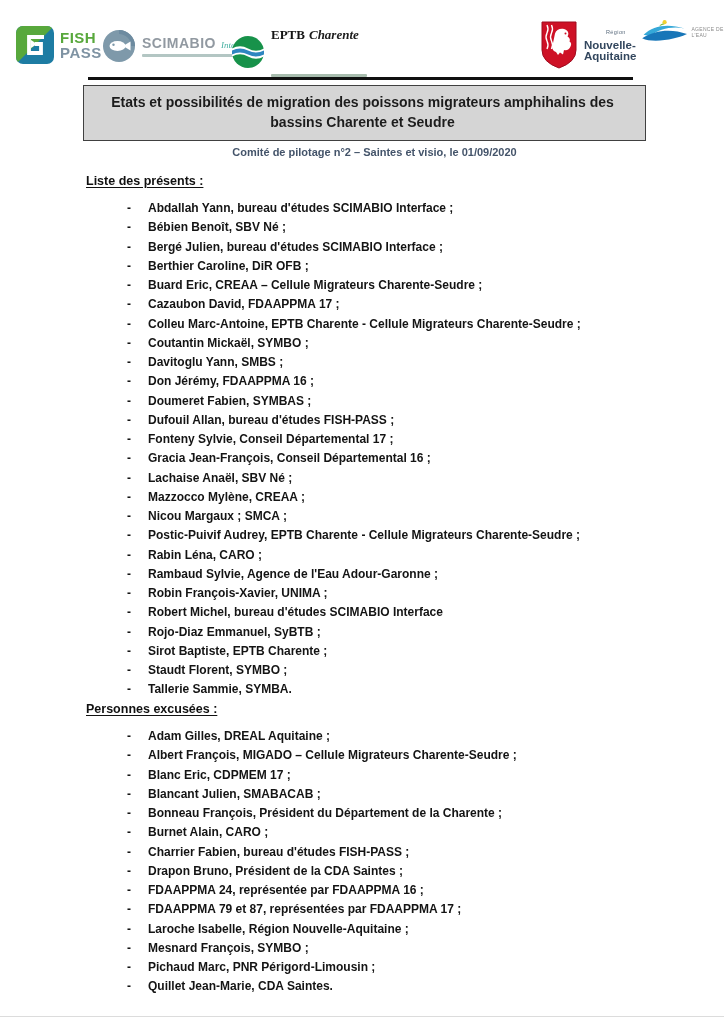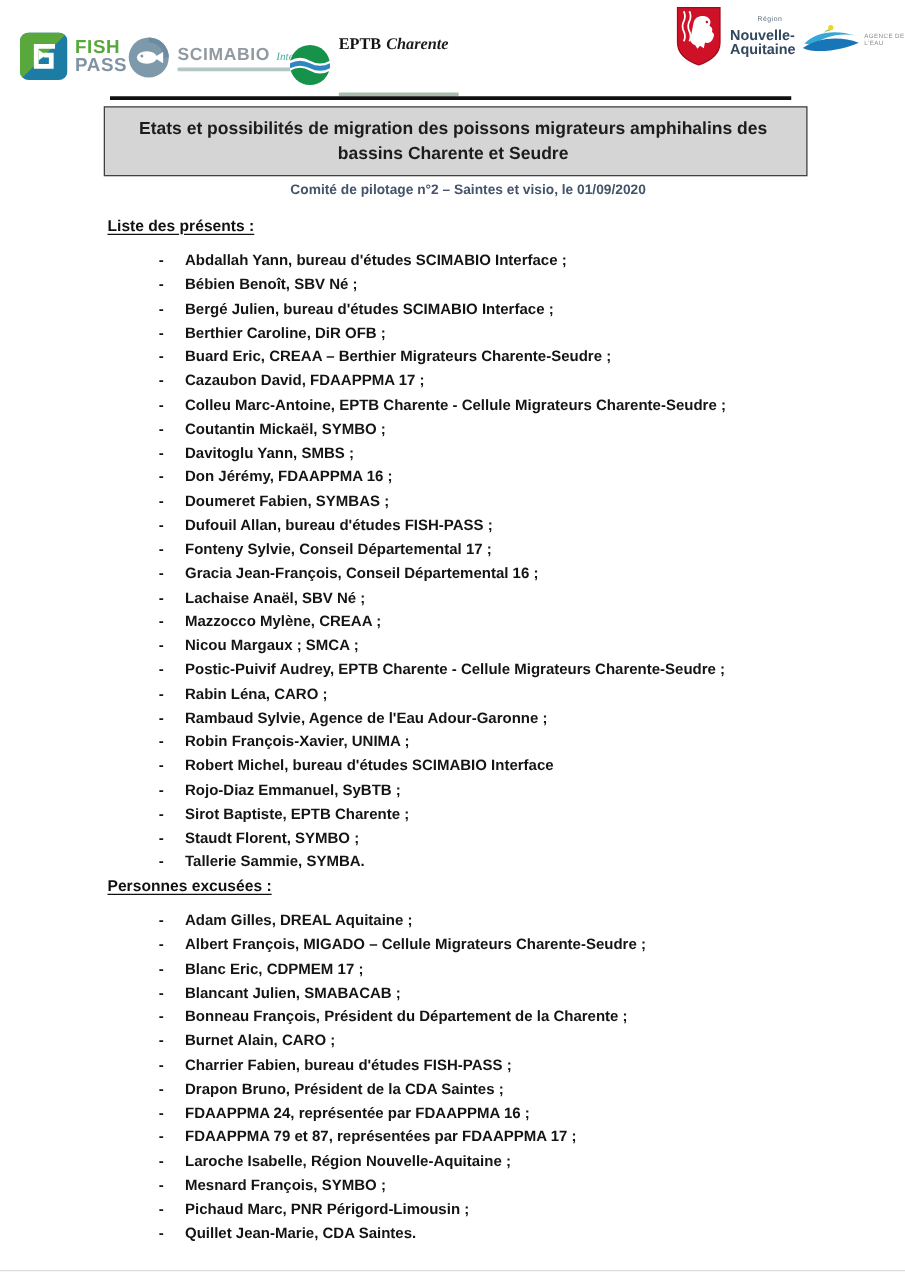--- a/index.html
+++ b/index.html
@@ -20,21 +20,21 @@
   #logo-scimabio .w1{color:#9199a1;font-weight:700;font-size:14px;letter-spacing:.5px;}
   #logo-scimabio .w2{color:#45b0a1;font-style:italic;font-size:9px;font-family:"Liberation Serif",serif;}
   .tagline-bar{height:3px;border-radius:1px;filter:blur(.4px);margin-top:3px;}
   #logo-scimabio .tagline-bar{width:112px;background:#b3c6c3;}
   #logo-eptb{left:231px;top:27px;}
   #logo-eptb .words{display:flex;flex-direction:column;font-family:"Liberation Serif",serif;gap:28px;}
   #logo-eptb .row1{display:flex;align-items:baseline;gap:4px;}
   #logo-eptb .w1{font-weight:700;font-size:13px;color:#141414;}
   #logo-eptb .w2{font-style:italic;font-weight:700;font-size:13px;color:#1c1c1c;}
   #logo-eptb .tagline-bar{width:96px;background:#a8bdae;}
-  #logo-na{left:540px;top:4px;}
+  #logo-na{left:540px;top:20px;}
   #logo-na .words{display:flex;flex-direction:column;line-height:11.5px;}
   #logo-na .small{font-size:5.5px;color:#5a6b7d;letter-spacing:.4px;margin-bottom:1px;margin-left:22px;}
   #logo-na .big{font-weight:700;font-size:11.5px;color:#33475e;}
   #logo-ag{left:638px;top:14px;flex-direction:row;gap:1px;align-items:center;}
   #logo-ag .small{font-size:5px;color:#8a8a8a;letter-spacing:.3px;margin-left:2px;}
   #logo-ag .big{font-weight:800;font-size:7.5px;color:#1a6fb5;letter-spacing:.2px;margin-left:2px;}
   
   #header-rule{position:absolute;left:88px;top:77px;width:545px;height:2.5px;background:#101010;}
   #title-box{
     position:absolute;left:83px;top:85px;width:563px;box-sizing:border-box;
@@ -172,21 +172,21 @@
         <span class="txt">Bergé Julien, bureau d'études SCIMABIO Interface ;</span>
       </li>
 
       <li>
         <span class="dash">-</span>
         <span class="txt">Berthier Caroline, DiR OFB ;</span>
       </li>
 
       <li>
         <span class="dash">-</span>
-        <span class="txt">Buard Eric, CREAA – Berthier Migrateurs Charente-Seudre ;</span>
+        <span class="txt">Buard Eric, CREAA – Cellule Migrateurs Charente-Seudre ;</span>
       </li>
 
       <li>
         <span class="dash">-</span>
         <span class="txt">Cazaubon David, FDAAPPMA 17 ;</span>
       </li>
 
       <li>
         <span class="dash">-</span>
         <span class="txt">Colleu Marc-Antoine, EPTB Charente - Cellule Migrateurs Charente-Seudre ;</span>

